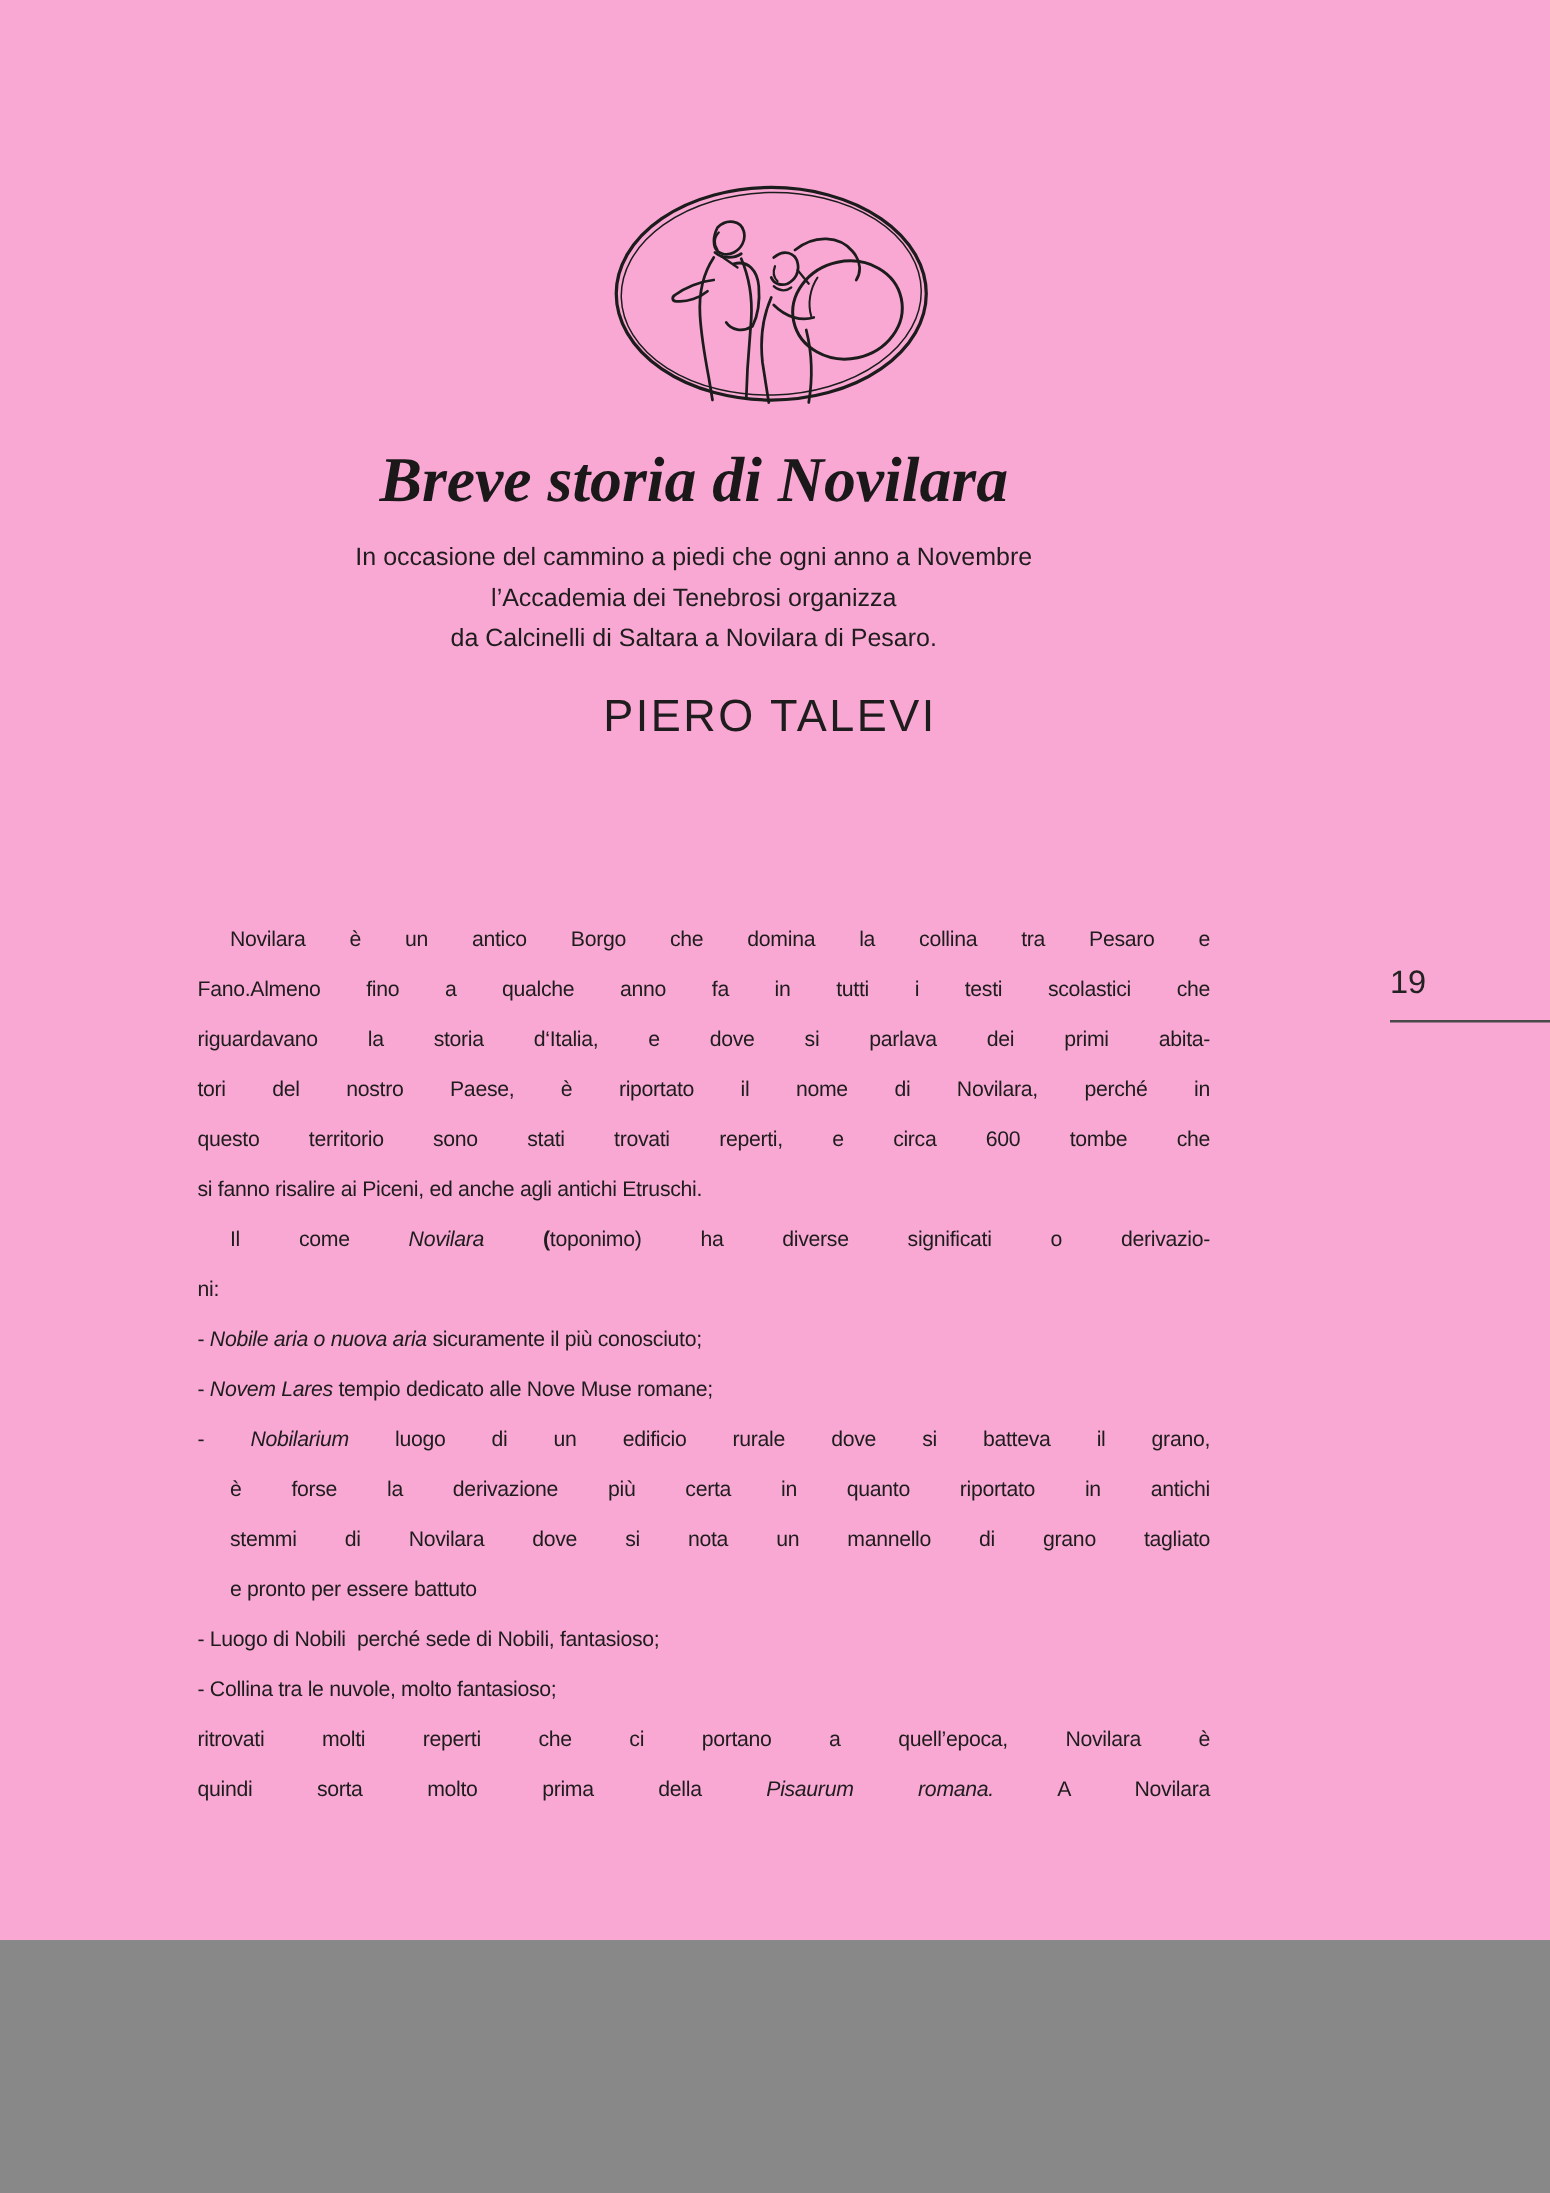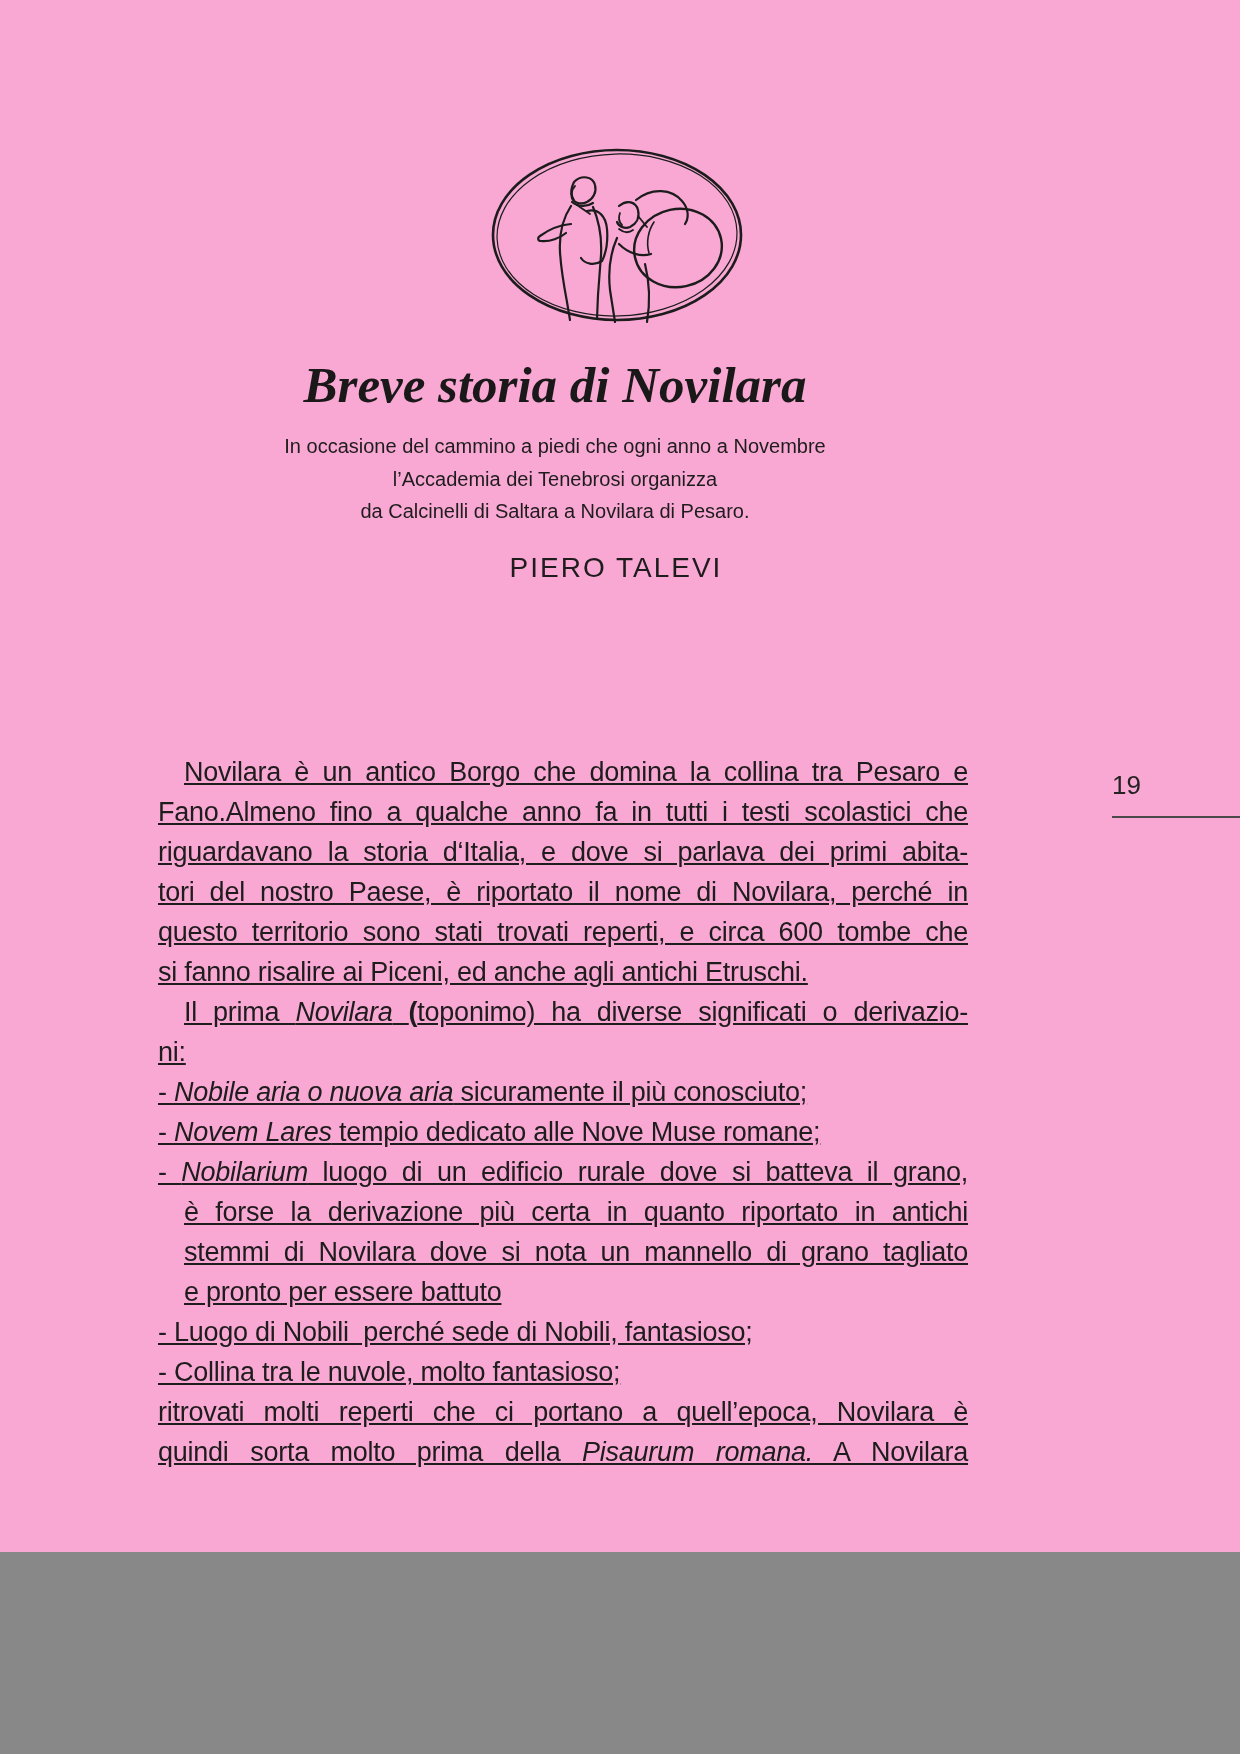--- a/index.html
+++ b/index.html
@@ -9,30 +9,30 @@
   }
   .illustration{position:absolute;left:488px;top:144px;width:258px;height:182px;}
   .title-band{position:absolute;left:0;right:130px;top:356px;text-align:center;}
   .doc-title{
     font-family:"Liberation Serif",serif;font-style:italic;font-weight:bold;
     font-size:51px;line-height:58px;color:#1a1818;letter-spacing:0px;
   }
   .subtitle-band{position:absolute;left:0;right:130px;top:430px;text-align:center;}
   .subtitle-line{font-size:20px;line-height:32.5px;color:#1e1c1c;}
   .author-band{position:absolute;left:0;right:8px;top:552px;text-align:center;}
-  .author{font-size:28px;letter-spacing:2px;color:#1e1c1c;}
+  .author{font-size:36px;letter-spacing:2px;color:#1e1c1c;}
   .page-number{
     position:absolute;left:1112px;top:770px;font-size:26px;font-weight:normal;color:#242222;
   }
   .page-number-rule{
     position:absolute;left:1112px;right:0;top:816px;height:2px;background:#4a4a4a;
   }
   .body-text{
-    position:absolute;left:158px;top:752px;width:810px;
-    font-size:27px;line-height:40px;letter-spacing:-0.25px;color:#1e1c1c;text-decoration:underline;
+    position:absolute;left:158px;top:732px;width:810px;
+    font-size:17px;line-height:40px;letter-spacing:-0.25px;color:#1e1c1c;
   }
   .line{white-space:pre-wrap;}
   .line.just{text-align:justify;text-align-last:justify;white-space:normal;}
   .line.ind1{text-indent:26px;}
   .line.ind2{text-indent:26px;}
   .it{font-style:italic;}
   .bd{font-weight:bold;}
   svg .sk{stroke:#1c1c1c;fill:none;stroke-linecap:round;stroke-linejoin:round;}
 </style>
 </head>
@@ -86,21 +86,21 @@
   <div class="page-number">19</div>
   <div class="page-number-rule"></div>
 
   <div class="body-text">
       <div class="line just ind1"><span>Novilara è un antico Borgo che domina la collina tra Pesaro e</span></div>
       <div class="line just"><span>Fano.Almeno fino a qualche anno fa in tutti i testi scolastici che</span></div>
       <div class="line just"><span>riguardavano la storia d‘Italia, e dove si parlava dei primi abita-</span></div>
       <div class="line just"><span>tori del nostro Paese, è riportato il nome di Novilara, perché in</span></div>
       <div class="line just"><span>questo territorio sono stati trovati reperti, e circa 600 tombe che</span></div>
       <div class="line"><span>si fanno risalire ai Piceni, ed anche agli antichi Etruschi.</span></div>
-      <div class="line just ind1"><span>Il prima </span><span class="it">Novilara</span><span> </span><span class="bd">(</span><span>toponimo) ha diverse significati o derivazio-</span></div>
+      <div class="line just ind1"><span>Il come </span><span class="it">Novilara</span><span> </span><span class="bd">(</span><span>toponimo) ha diverse significati o derivazio-</span></div>
       <div class="line"><span>ni:</span></div>
       <div class="line"><span>- </span><span class="it">Nobile aria o nuova aria</span><span> sicuramente il più conosciuto;</span></div>
       <div class="line"><span>- </span><span class="it">Novem Lares</span><span> tempio dedicato alle Nove Muse romane;</span></div>
       <div class="line just"><span>- </span><span class="it">Nobilarium</span><span> luogo di un edificio rurale  dove si batteva il grano,</span></div>
       <div class="line just ind2"><span>è forse la derivazione più certa in quanto riportato in antichi</span></div>
       <div class="line just ind2"><span>stemmi di Novilara dove si nota un mannello di grano tagliato</span></div>
       <div class="line ind2"><span>e pronto per essere battuto</span></div>
       <div class="line"><span>- Luogo di Nobili  perché sede di Nobili, fantasioso;</span></div>
       <div class="line"><span>- Collina tra le nuvole, molto fantasioso;</span></div>
       <div class="line just"><span>ritrovati molti reperti che ci portano a quell’epoca,  Novilara è</span></div>

